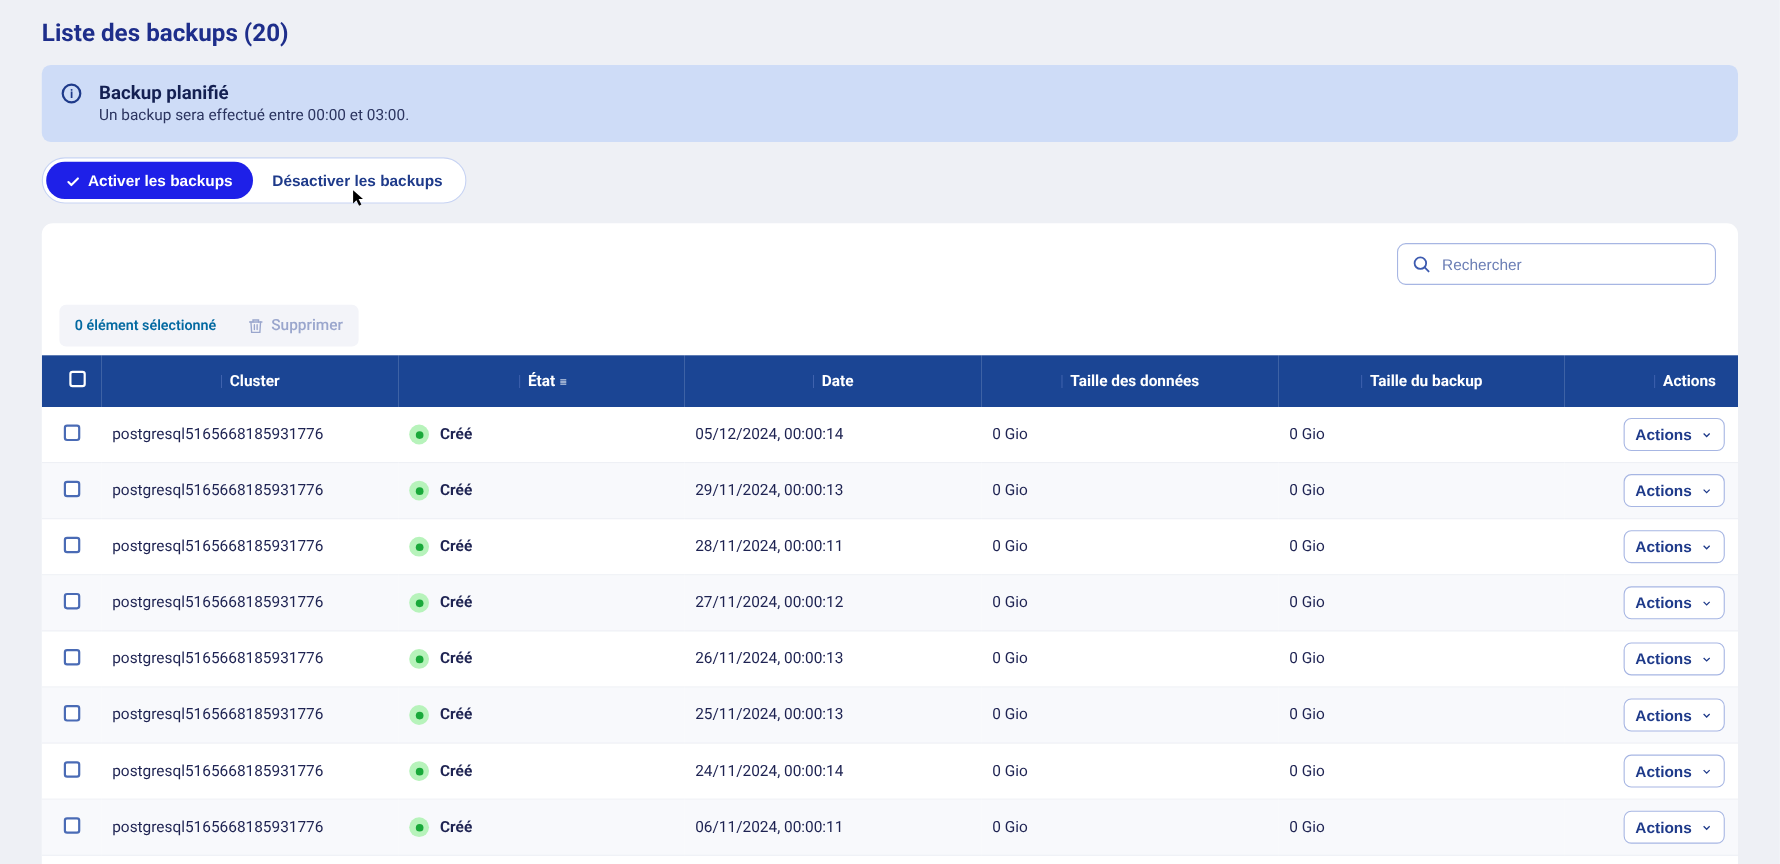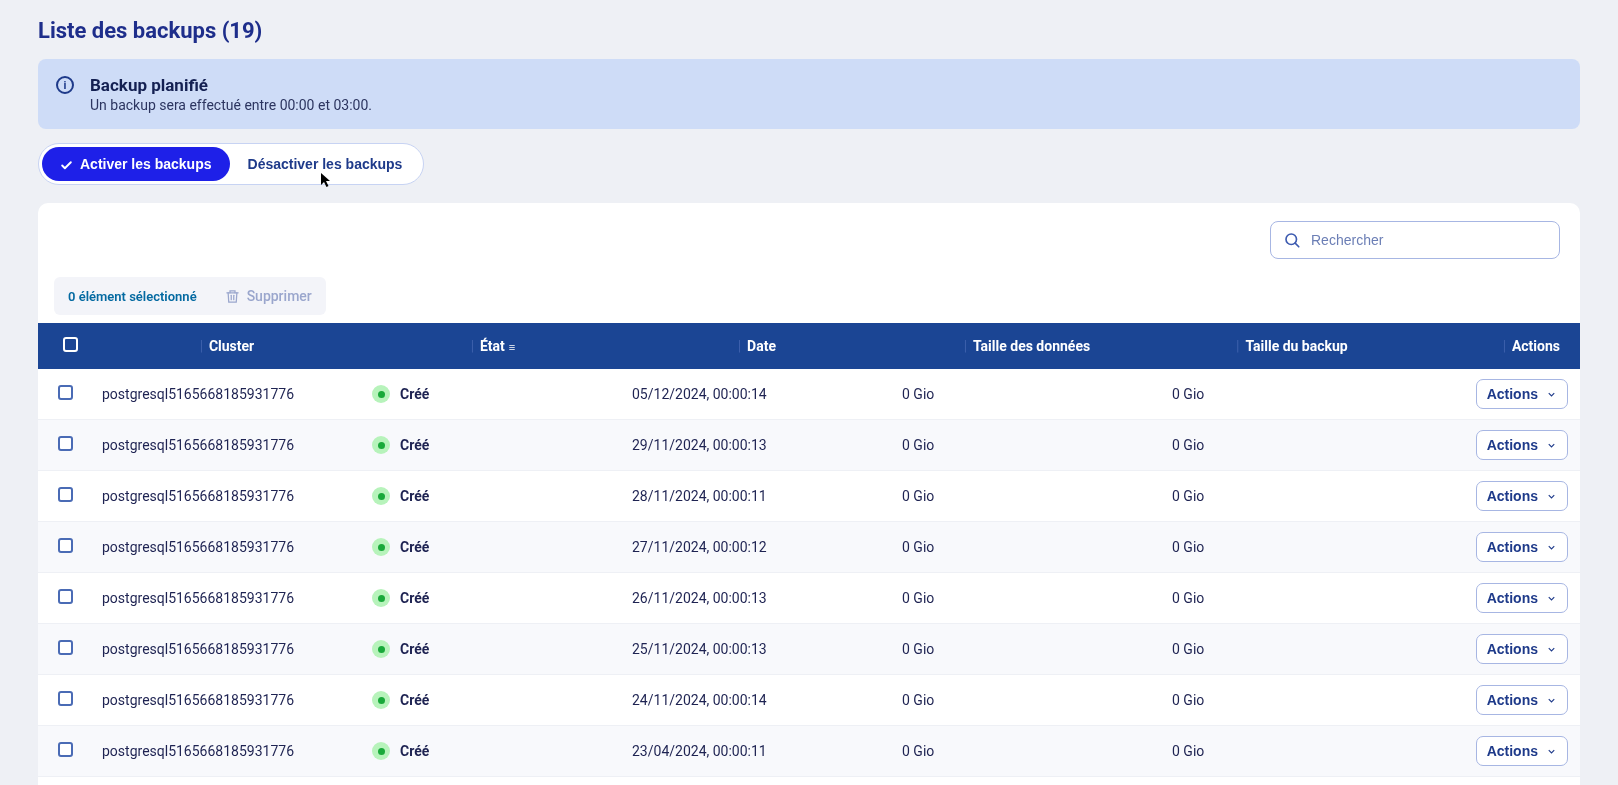--- a/index.html
+++ b/index.html
@@ -200,21 +200,21 @@
     .cluster-col { width: 270px; }
     .state-col { width: 260px; }
     .date-col { width: 270px; }
     .datasize-col { width: 270px; }
     .backupsize-col { width: 260px; }
   </style>
 </head>
 <body>
 
 <div class="page">
-  <div class="page-title">Liste des backups (19)</div>
+  <div class="page-title">Liste des backups (20)</div>
 
   <div class="info-banner">
     <span class="info-icon">i</span>
     <div class="info-content">
       <div class="info-title">Backup planifié</div>
       <div class="info-text">Un backup sera effectué entre 00:00 et 03:00.</div>
     </div>
   </div>
 
   <div class="toggle-group">
@@ -423,21 +423,21 @@
           </tr>
           <tr>
     <td class="chk-col"><span class="checkbox"></span></td>
     <td>postgresql5165668185931776</td>
     <td>
       <span class="status-cell">
         <span class="status-dot"></span>
         <span>Créé</span>
       </span>
     </td>
-    <td>23/04/2024, 00:00:11</td>
+    <td>06/11/2024, 00:00:11</td>
     <td>0 Gio</td>
     <td>0 Gio</td>
     <td class="actions-col">
       <button class="actions-btn">
         <span>Actions</span>
         <svg class="chev-down" viewBox="0 0 24 24" fill="none" stroke="#1e3a8a" stroke-width="2.5">
                   <polyline points="6 9 12 15 18 9"></polyline>
                 </svg>
       </button>
     </td>

